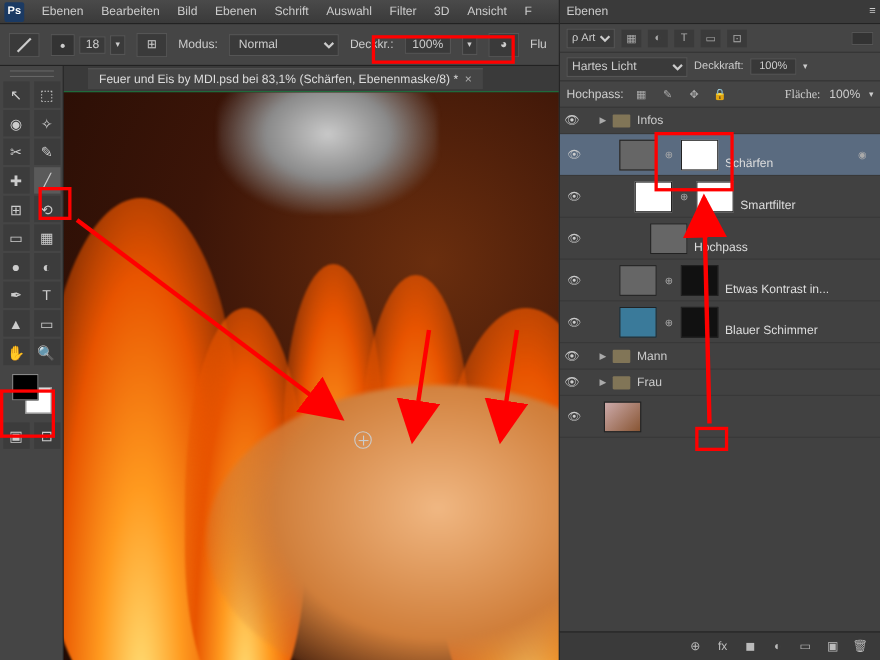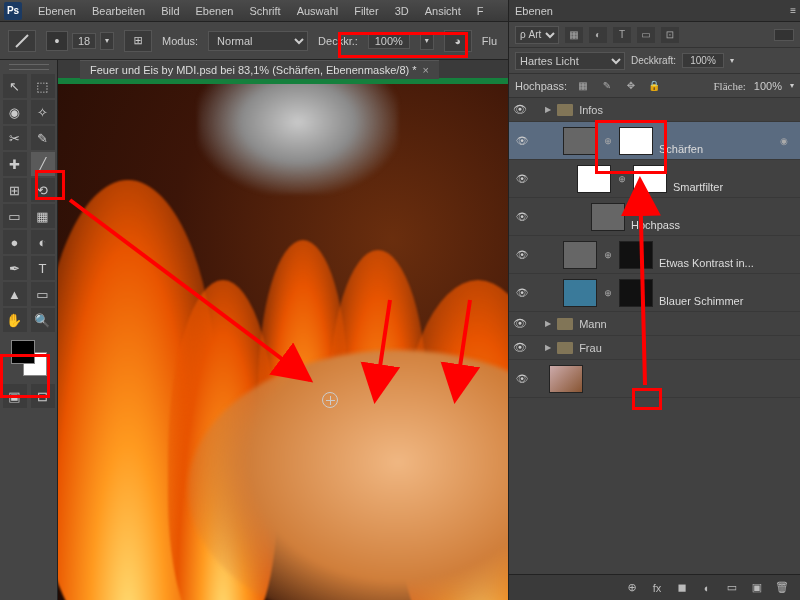--- a/index.html
+++ b/index.html
@@ -17,21 +17,21 @@
   .main { position:absolute; top:60px; left:0; right:0; bottom:0; display:flex; }
   .toolbox { width:58px; background:#454545; border-right:1px solid #222; display:flex; flex-direction:column; align-items:center; padding-top:4px; }
   .toolgrid { display:grid; grid-template-columns:24px 24px; gap:2px 4px; }
   .tool { width:24px; height:24px; background:#3c3c3c; display:flex; align-items:center; justify-content:center; color:#ccc; font-size:13px; cursor:pointer; }
   .tool.sel { background:#5a5a5a; }
   .swatches { margin-top:8px; position:relative; width:36px; height:36px; }
   .sw-fg { position:absolute; top:0; left:0; width:24px; height:24px; background:#000; border:1px solid #888; z-index:2; }
   .sw-bg { position:absolute; bottom:0; right:0; width:24px; height:24px; background:#fff; border:1px solid #888; }
   .belowtools { margin-top:8px; display:flex; gap:4px; }
   .doc { flex:1; display:flex; flex-direction:column; }
-  .tabbar { height:24px; background:#3a3a3a; display:flex; align-items:center; padding-left:22px; border-bottom:6px solid #15803d; }
+  .tabbar { height:24px; background:#3a3a3a; display:flex; align-items:center; padding-left:22px; border-bottom:1px solid #15803d; }
   .tab { background:#454545; padding:3px 10px; border-top:1px solid #555; font-size:11px; color:#ddd; display:flex; align-items:center; gap:6px; }
   .tab .x { color:#aaa; font-size:11px; }
   .canvas { flex:1; background:radial-gradient(circle at 45% 30%,#6a2e0e 0%,#3c1508 40%,#1a0803 100%); position:relative; overflow:hidden; }
   .flame { position:absolute; background:radial-gradient(ellipse at 50% 100%,#ffe27a 0%,#ff9a1f 30%,#e85400 60%,rgba(200,40,0,0) 100%); border-radius:50% 50% 40% 40%; filter:blur(1px); }
   .layers { width:292px; background:#454545; border-left:1px solid #222; position:absolute; top:0; right:0; bottom:0; display:flex; flex-direction:column; }
   .paneltab { height:22px; background:#3a3a3a; display:flex; align-items:center; padding-left:6px; border-bottom:1px solid #222; font-size:11px; }
   .panelicons { height:26px; background:#454545; display:flex; align-items:center; gap:6px; padding:0 6px; border-bottom:1px solid #333; }
   .panelicons select { background:#3a3a3a; color:#ccc; border:1px solid #555; font-size:10px; height:18px; }
   .panelicons .ic { width:18px; height:16px; background:#3a3a3a; display:flex; align-items:center; justify-content:center; font-size:10px; color:#aaa; }
   .blendrow { height:26px; display:flex; align-items:center; gap:6px; padding:0 6px; border-bottom:1px solid #333; }

